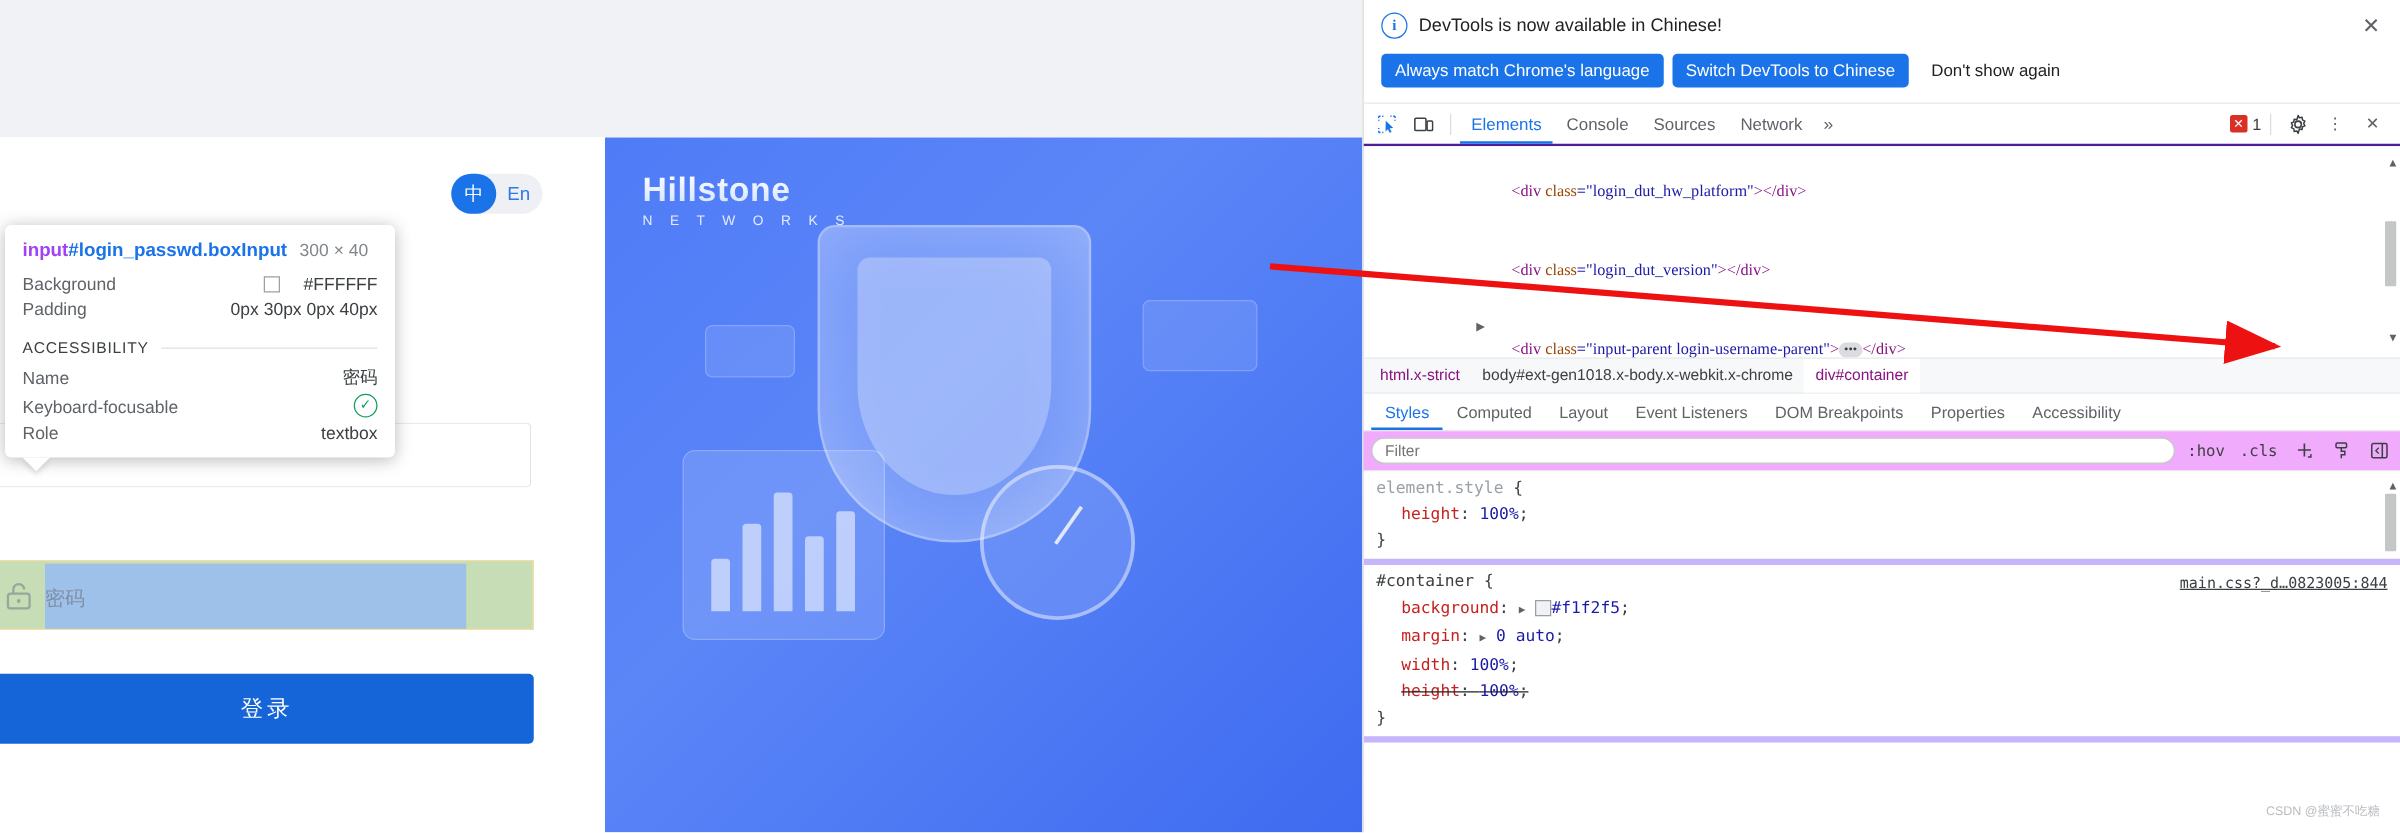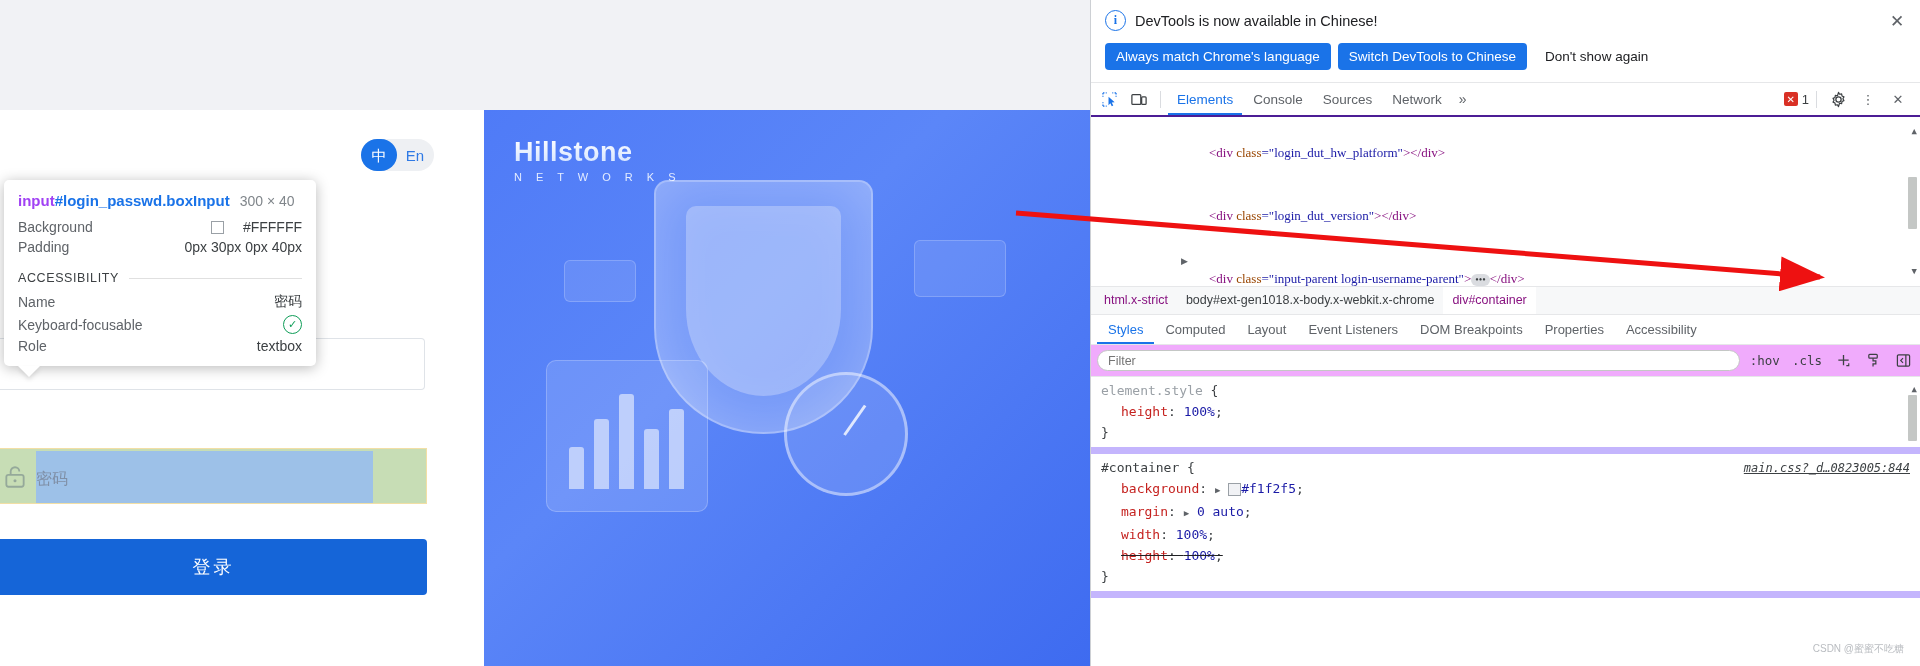--- a/index.html
+++ b/index.html
@@ -202,28 +202,28 @@
     border-bottom:1px solid #e6e7e9;flex:none;background:#f0abfc;}
   .finput{flex:1;height:21px;border:1px solid #c4c7c5;border-radius:11px;
     padding:0 10px;font-size:12.5px;color:#3c4043;background:#fff;
     font-family:inherit;outline:none;box-sizing:border-box;}
   .fmono{font-family:"DejaVu Sans Mono","Liberation Mono",monospace;font-size:12.5px;color:#3c4043;cursor:pointer;padding:0 2px;}
   .fic{width:22px;height:22px;display:flex;align-items:center;justify-content:center;color:#5f6368;cursor:pointer;}
 
   
   .spane{flex:1;overflow:hidden;position:relative;background:#ffffff;
     font-family:"DejaVu Sans Mono","Liberation Mono",monospace;font-size:13px;line-height:21px;}
-  .srule{padding:3px 10px 4px 10px;border-bottom:7px solid #c4b5fd;position:relative;}
+  .srule{padding:3px 10px 4px 10px;border-bottom:5px solid #c4b5fd;position:relative;}
   .sel-gray{color:#9aa0a6;}
   .prop{color:#c5221f;}
   .val{color:#1a1aa6;}
   .punc{color:#3c4043;}
   .ind{padding-left:20px;}
   .src{position:absolute;right:10px;top:4px;font-size:12px;color:#3c4043;
-    text-decoration:underline;cursor:pointer;font-style:italic;}
+    text-decoration:underline;cursor:pointer;}
   .tri-s{color:#5f6368;font-size:9px;}
   .cswatch{display:inline-block;width:11px;height:11px;border:1px solid #9aa0a6;background:#f1f2f5;vertical-align:middle;}
   .strike{text-decoration:line-through;}
   .spane-scroll{position:absolute;right:2px;top:2px;width:11px;bottom:2px;}
   .spane-scroll .thumb{position:absolute;right:1px;top:16px;width:9px;height:46px;background:#c4c7c5;border-radius:1px;}
   .spane-scroll .ar{position:absolute;right:1px;color:#5f6368;font-size:9px;}
 
   .watermark{position:absolute;right:16px;bottom:10px;font-size:10px;color:#b9bcc0;z-index:70;}
 </style>
 </head>

